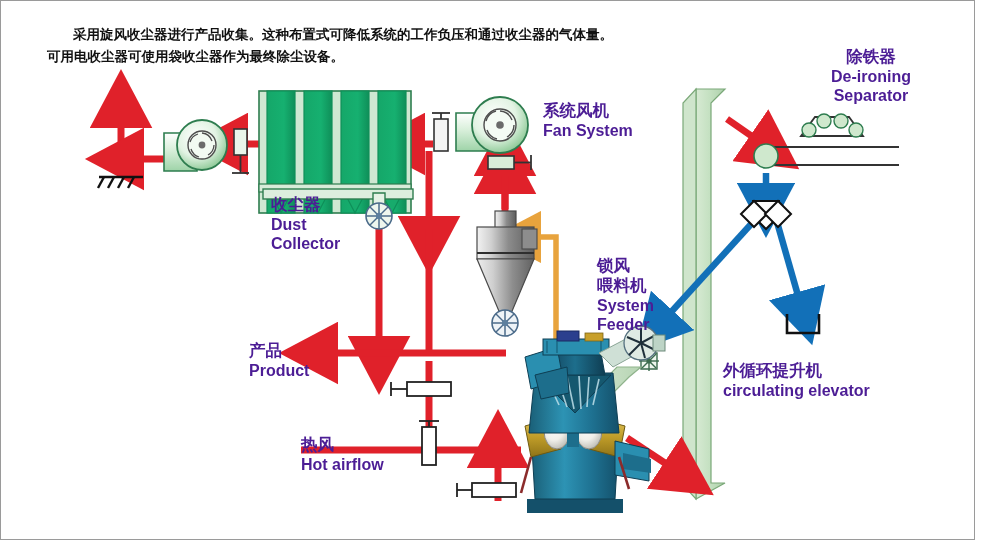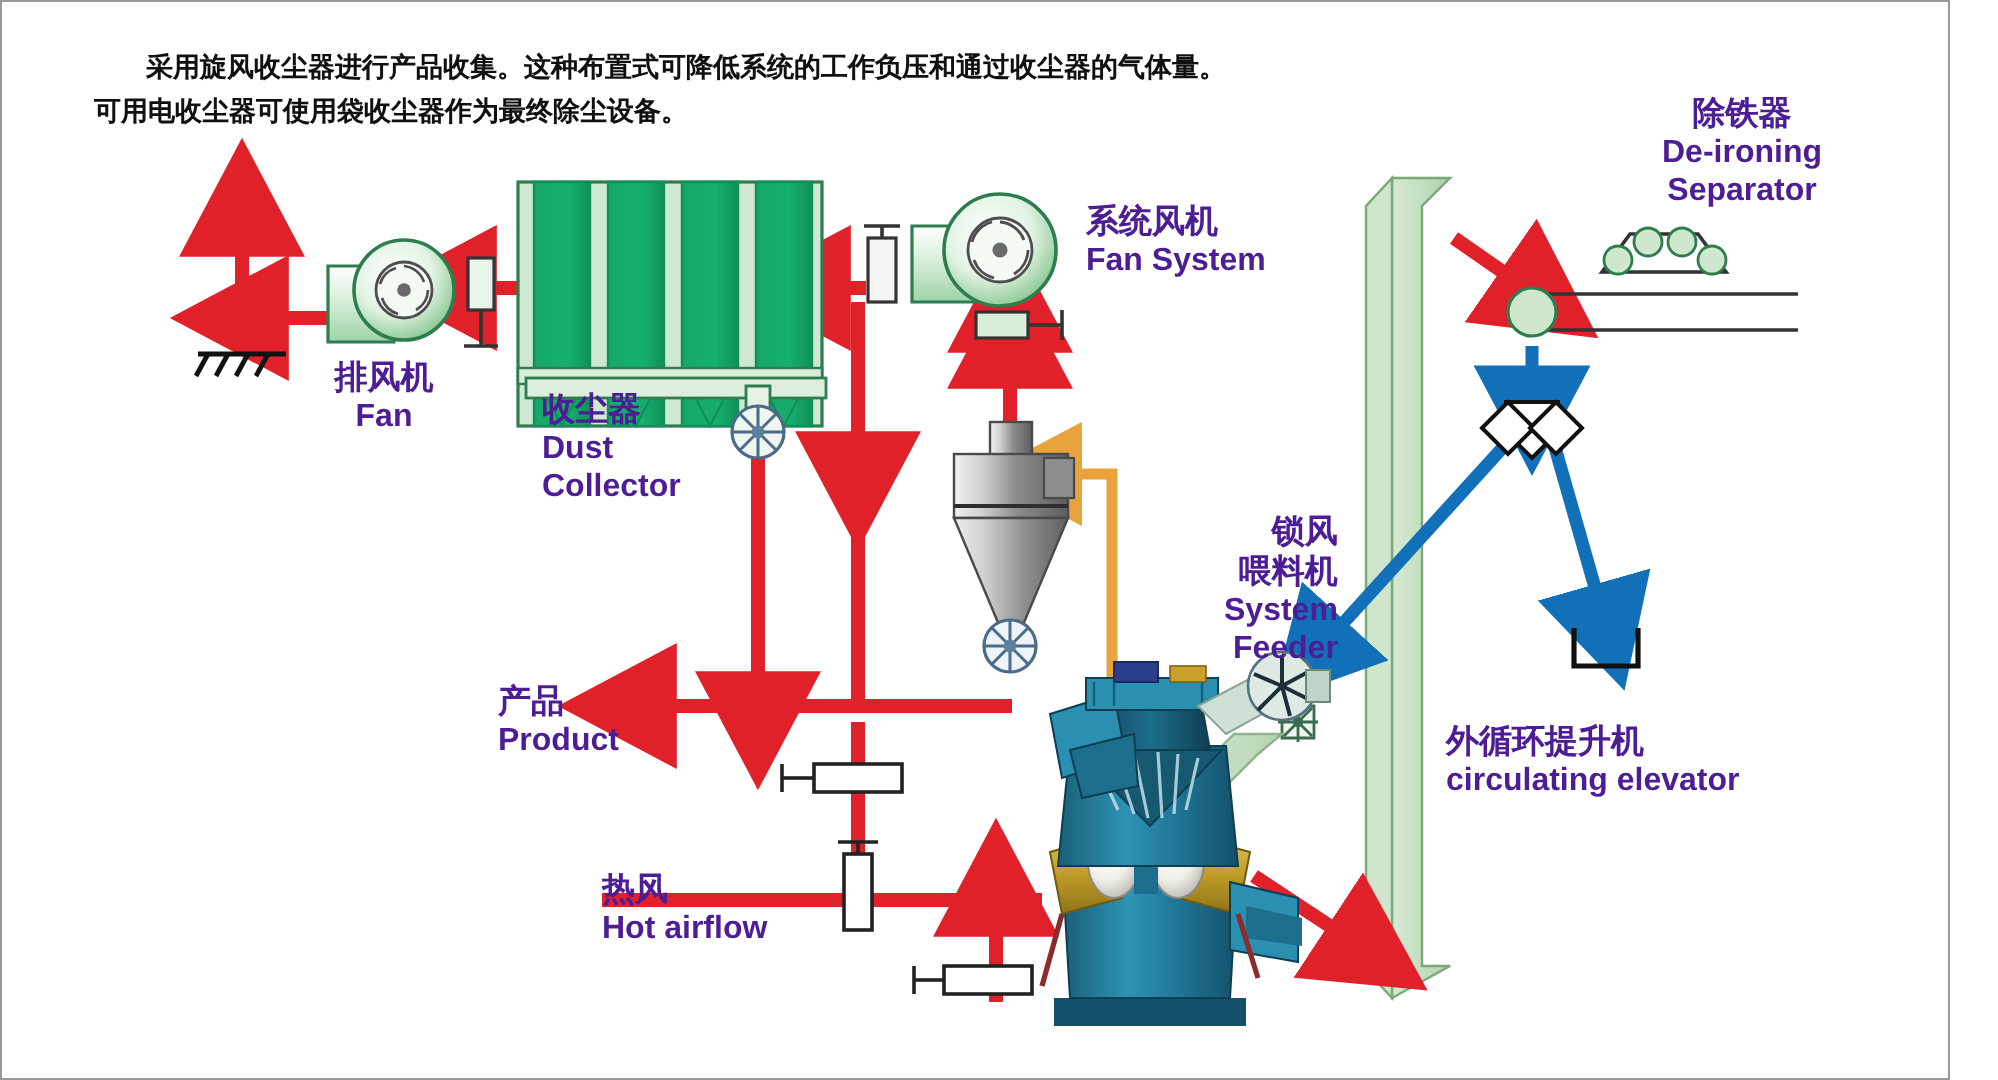--- a/index.html
+++ b/index.html
@@ -376,32 +376,28 @@
     <span class="cn">除铁器</span>
     <span class="en">De-ironing</span>
     <span class="en">Separator</span>
   </div>
 
   <div class="lbl" style="left:542px;top:100px;">
     <span class="cn">系统风机</span>
     <span class="en">Fan System</span>
   </div>
 
-  <div class="lbl ctr" style="left:143px;top:178px;width:96px;">
-    <span class="cn">排风机</span>
-    <span class="en">Fan</span>
-  </div>
 
   <div class="lbl" style="left:270px;top:194px;">
     <span class="cn">收尘器</span>
     <span class="en">Dust</span>
     <span class="en">Collector</span>
   </div>
 
-  <div class="lbl" style="left:611px;top:255px;text-align:right;">
+  <div class="lbl" style="left:596px;top:255px;">
     <span class="cn">锁风</span>
     <span class="cn">喂料机</span>
     <span class="en">System</span>
     <span class="en">Feeder</span>
   </div>
 
   <div class="lbl" style="left:248px;top:340px;">
     <span class="cn">产品</span>
     <span class="en">Product</span>
   </div>

